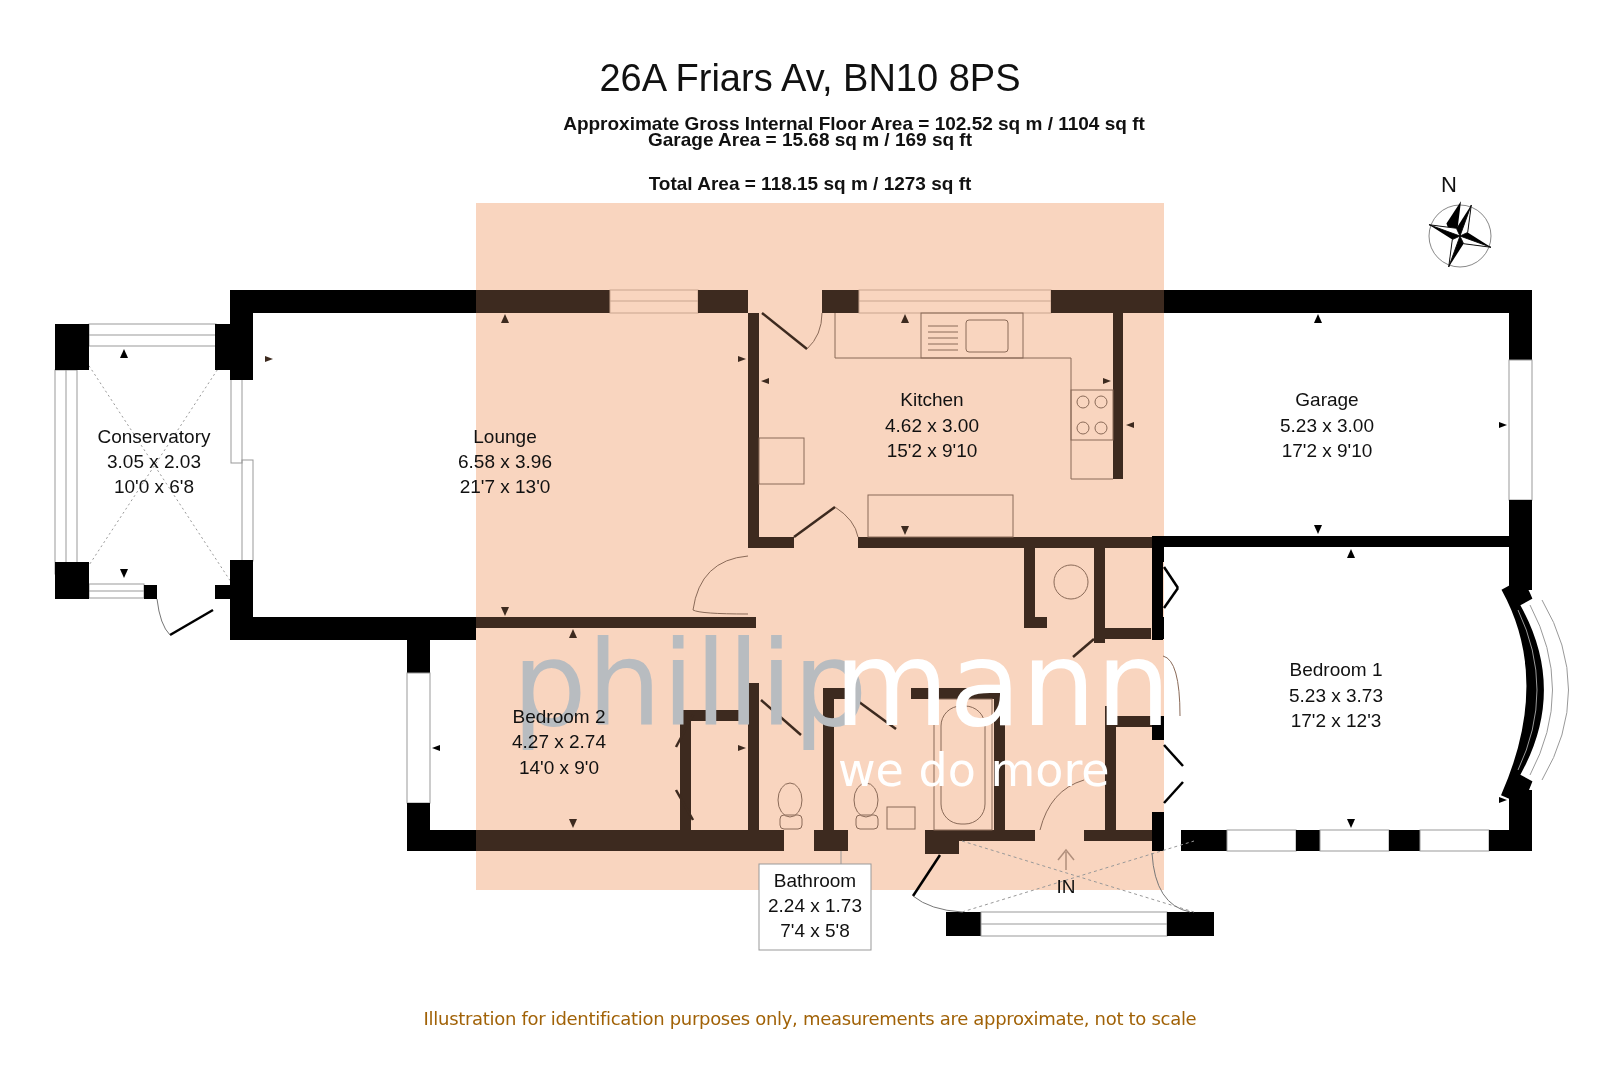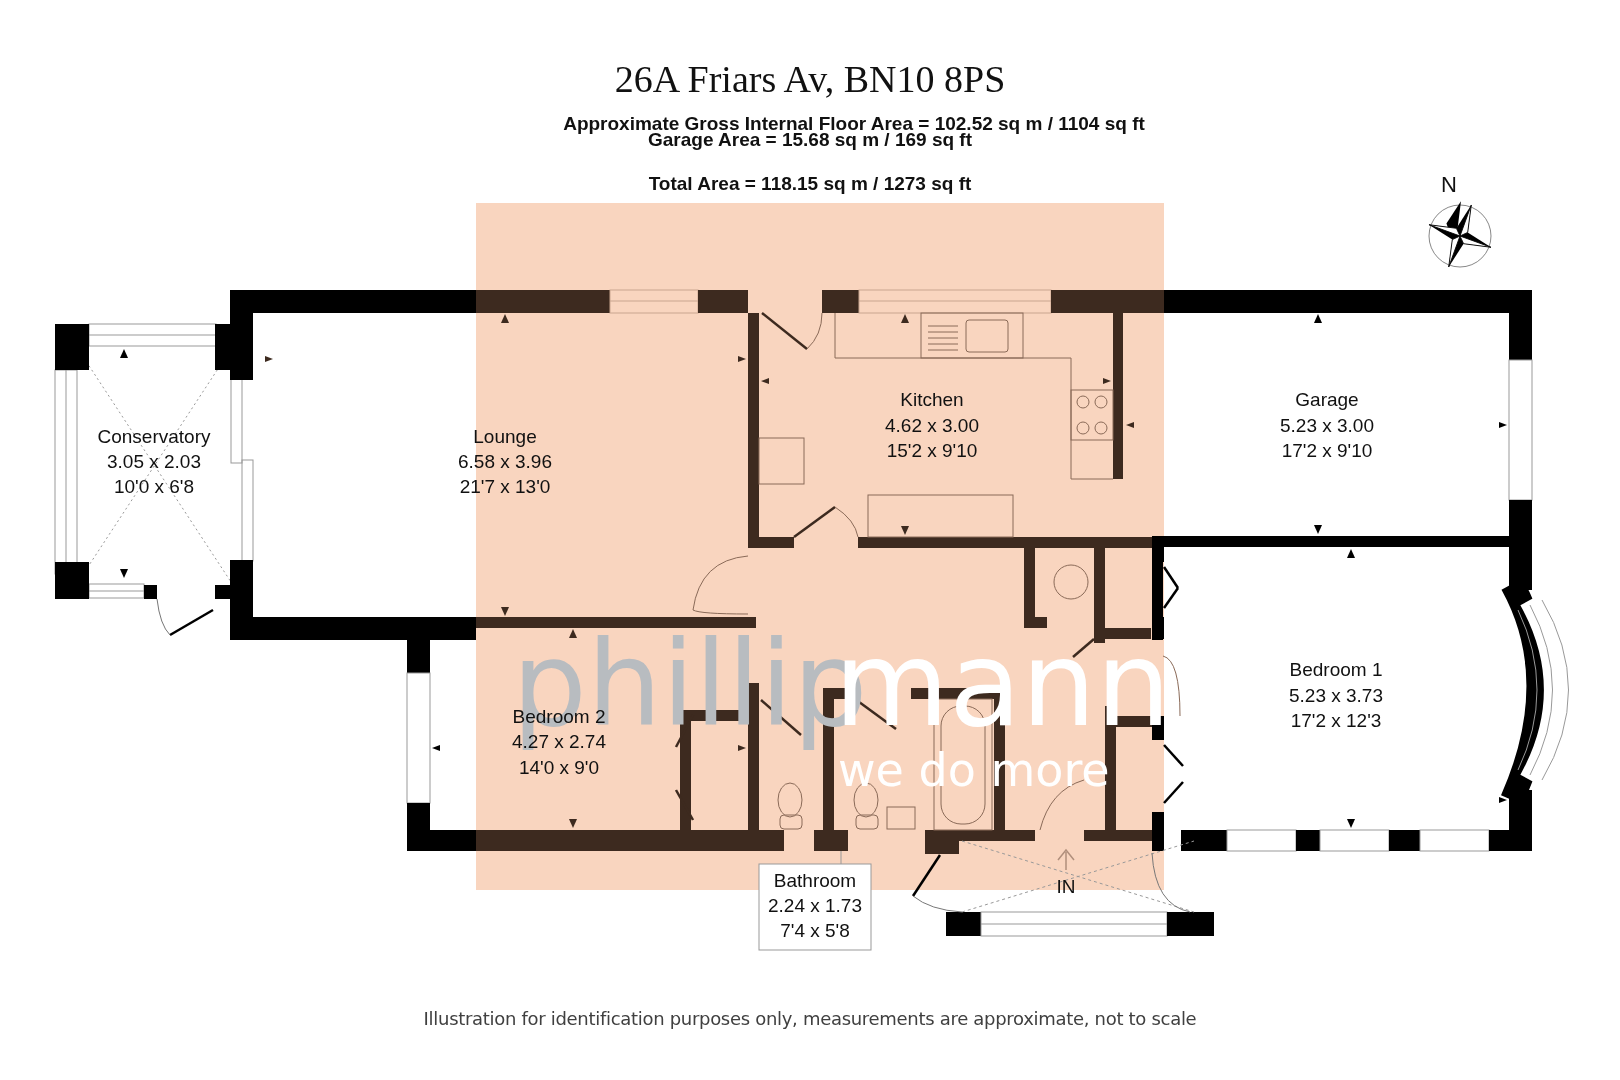--- a/index.html
+++ b/index.html
@@ -1,22 +1,22 @@
 <!DOCTYPE html>
 <html><head>
 <meta charset="utf-8">
 <style>
   html, body { margin: 0; padding: 0; background: #ffffff; }
   body { width: 1620px; height: 1080px; position: relative; overflow: hidden; font-family: "Liberation Sans", sans-serif; }
-  .title { position: absolute; left: 0; width: 1620px; top: 57px; text-align: center; font-size: 38px; color: #111; font-family: Liberation Serif, serif; }
+  .title { position: absolute; left: 0; width: 1620px; top: 57px; text-align: center; font-size: 38px; color: #111; font-family: Liberation Sans, sans-serif; }
   .sub { position: absolute; left: 0; width: 1620px; text-align: center; font-size: 19px; font-weight: bold; color: #111; font-family: "Liberation Sans", sans-serif; }
   .sub1 { top: 113px; padding-left: 44px; } .sub2 { top: 129px; } .sub3 { top: 173px; }
   svg.plan { position: absolute; left: 0; top: 0; }
   .room-label { font-family: "Liberation Sans", sans-serif; font-size: 19px; fill: #111; text-anchor: middle; }
-  .footer { position: absolute; left: 0; width: 1620px; top: 1008px; text-align: center; font-size: 18px; color: #404040; font-family: "DejaVu Sans", sans-serif; letter-spacing: -0.3px; }
+  .footer { position: absolute; left: 0; width: 1620px; top: 1008px; text-align: center; font-size: 18px; color: #a16207; font-family: "DejaVu Sans", sans-serif; letter-spacing: -0.3px; }
   .north { font-family: "Liberation Sans", sans-serif; font-size: 22px; fill: #111; text-anchor: middle; }
   .wm1 { font-family: "DejaVu Sans", sans-serif; font-size: 118px; fill: #b8bcc0; }
   .wm2 { font-family: "DejaVu Sans", sans-serif; font-size: 118px; fill: #ffffff; }
   .wm3 { font-family: "DejaVu Sans", sans-serif; font-size: 46px; fill: #ffffff; }
 </style>
 </head>
 <body>
 
 <div class="title">26A Friars Av, BN10 8PS</div>
 <div class="sub sub1">Approximate Gross Internal Floor Area = 102.52 sq m / 1104 sq ft</div>

